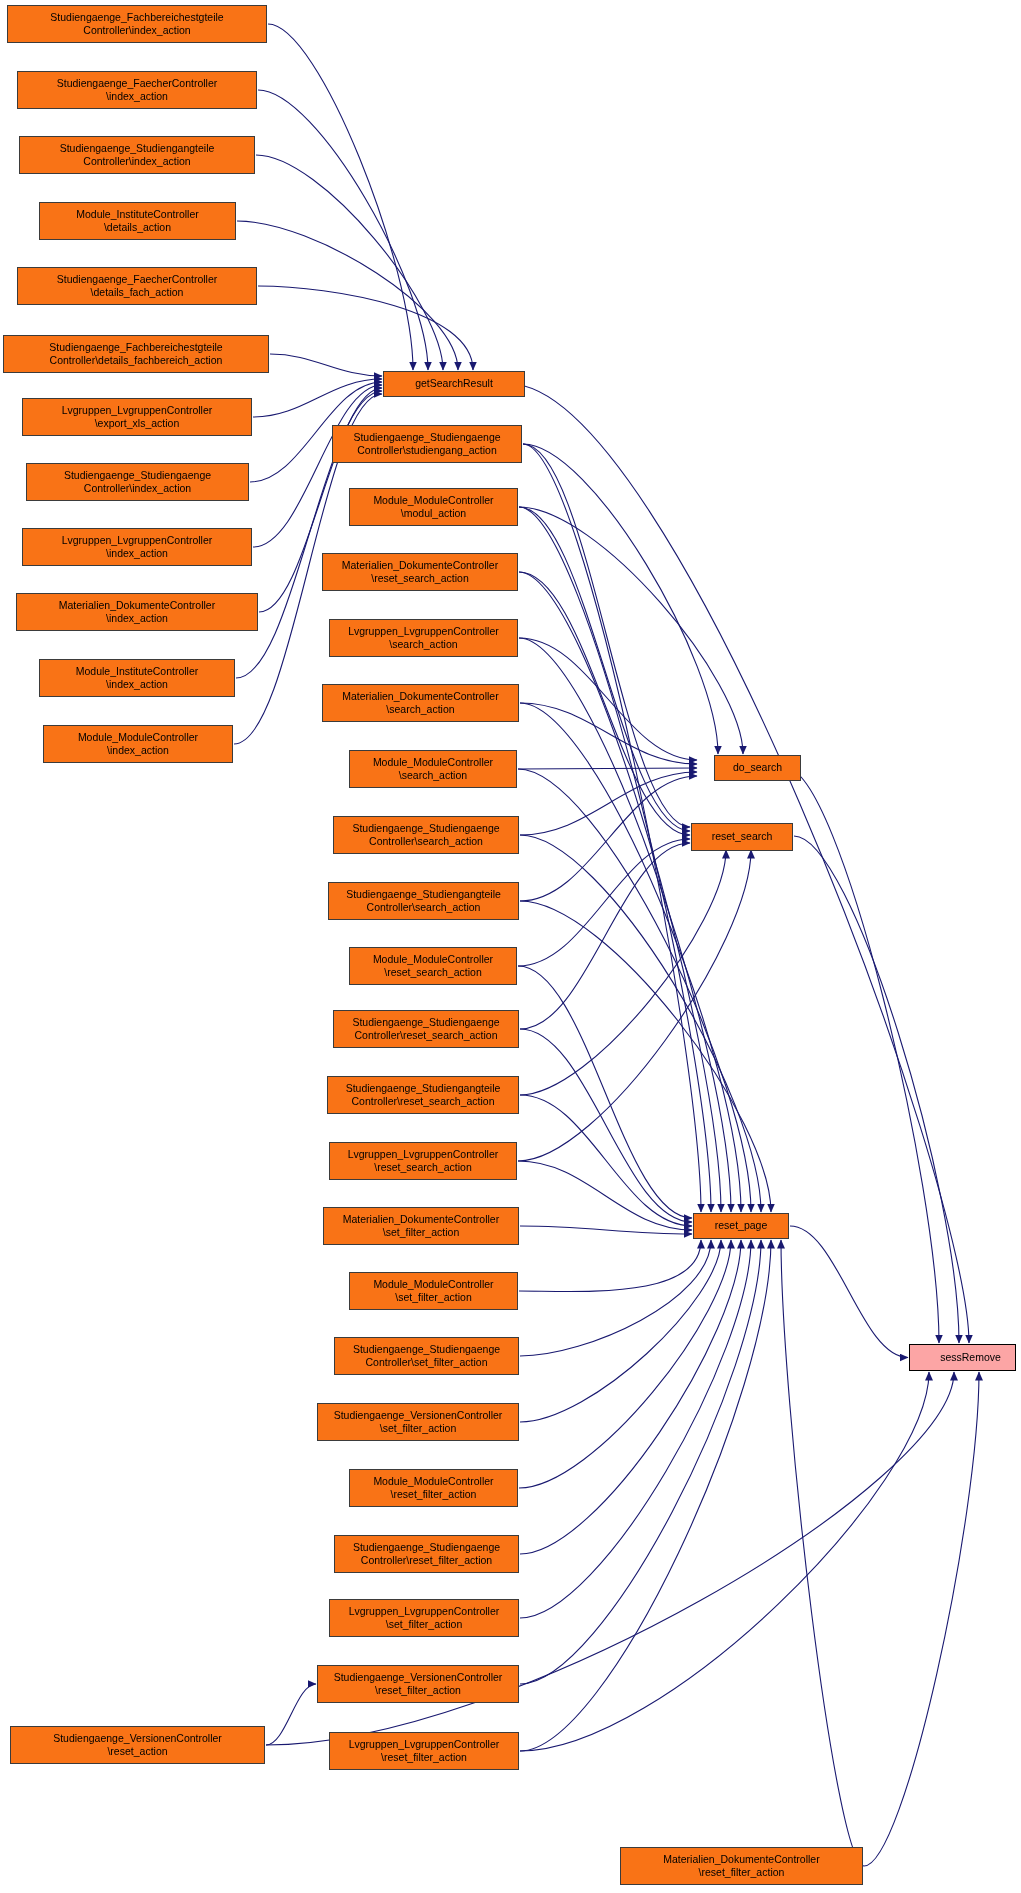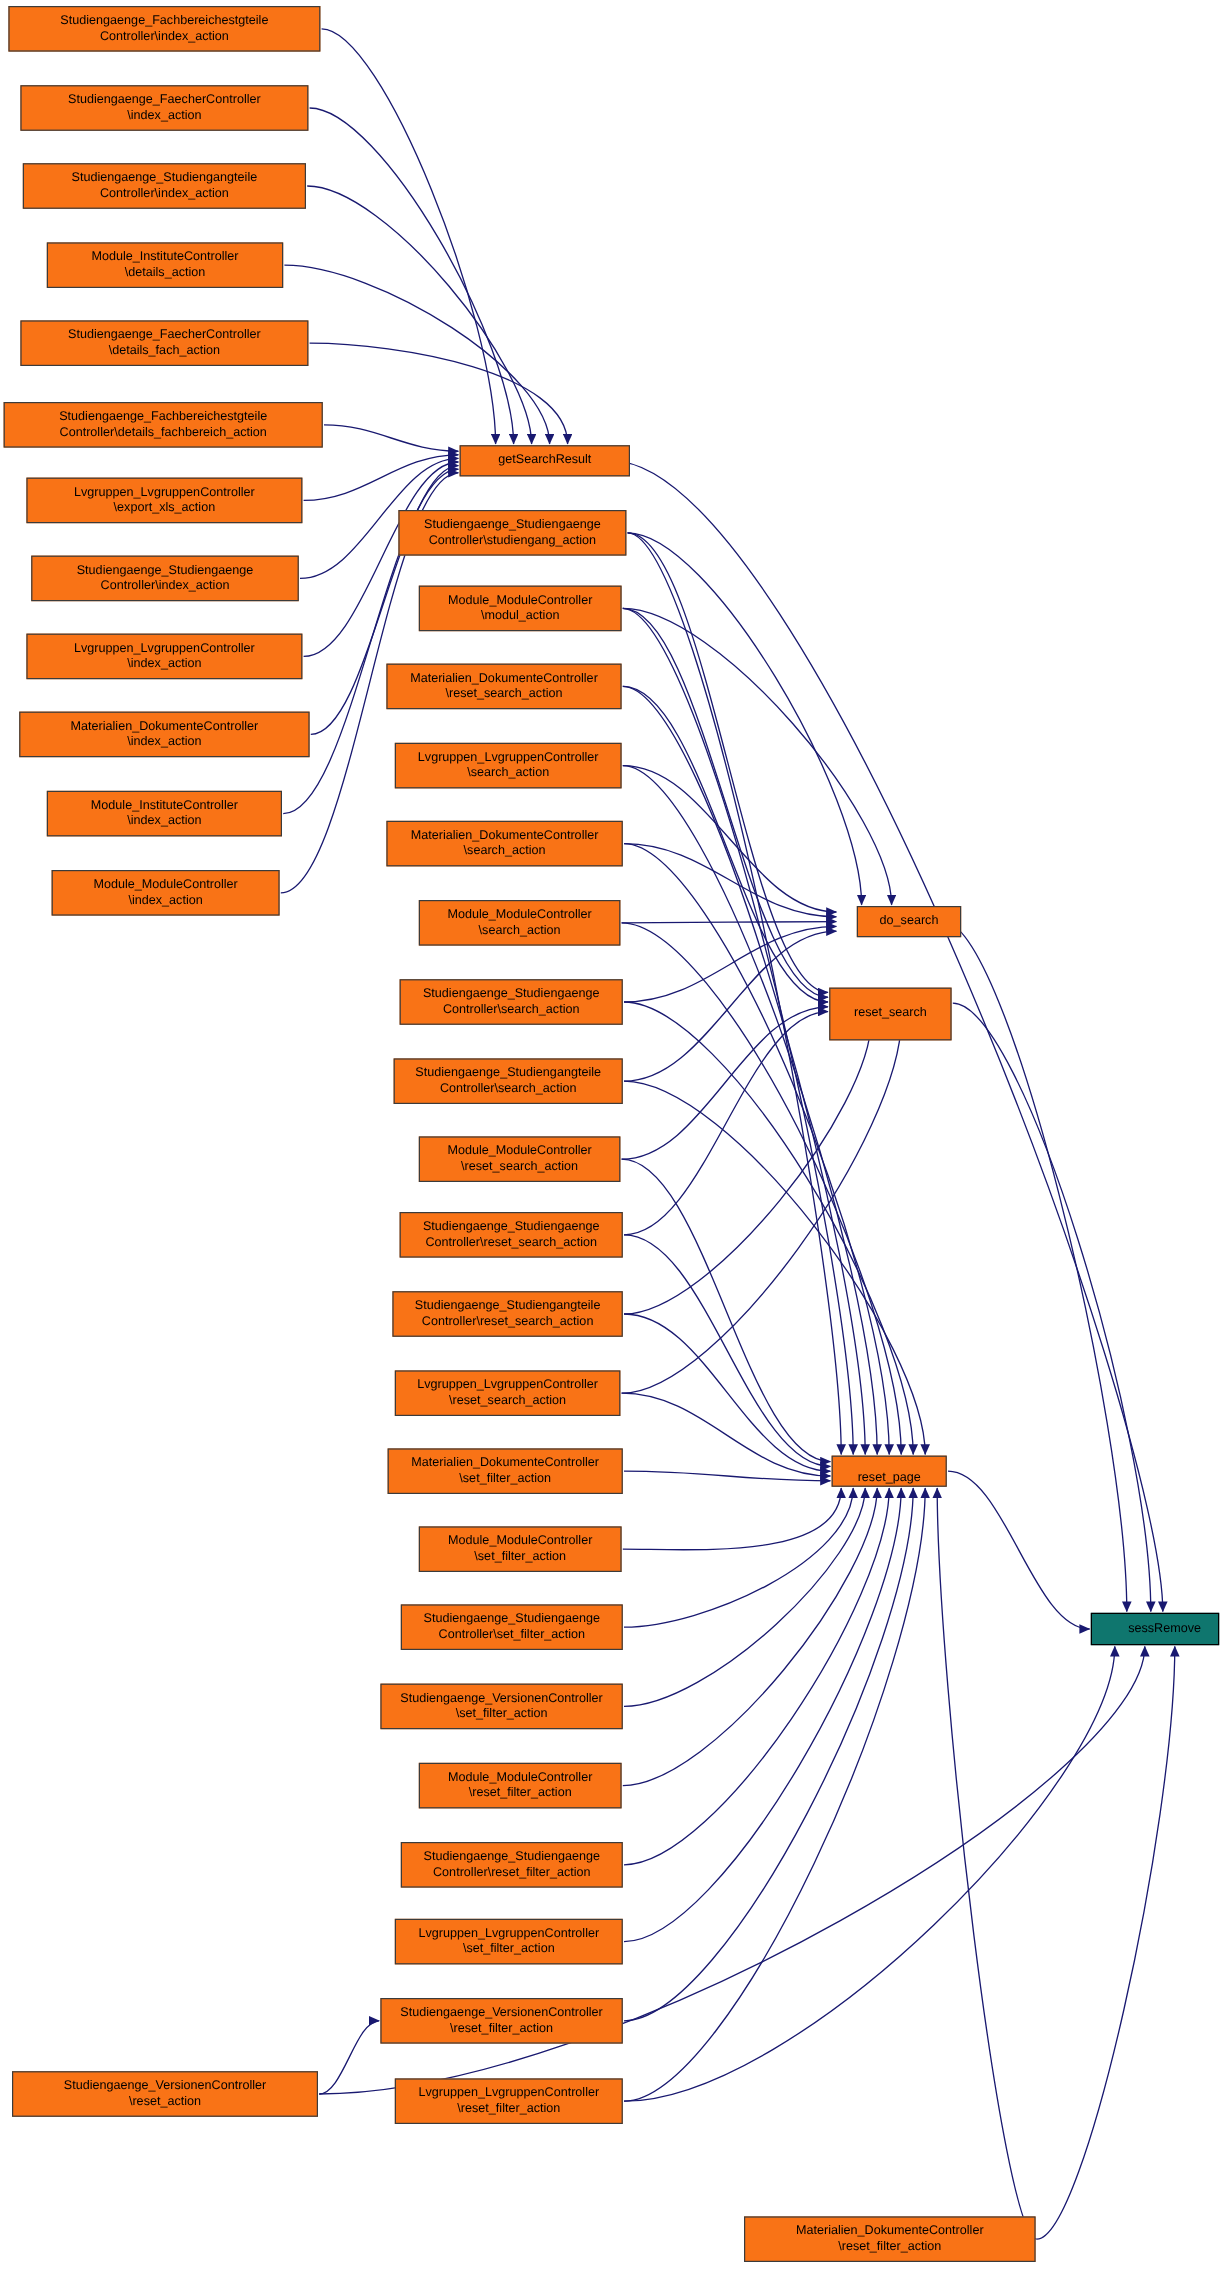--- a/index.html
+++ b/index.html
@@ -20,21 +20,21 @@
     font-size:10.5px;
     line-height:13.5px;
     display:flex;
     flex-direction:column;
     align-items:center;
     justify-content:center;
     text-align:center;
     white-space:nowrap;
     cursor:pointer;
   }
-  .node.highlight{background:#0f766e;border-color:#000000;padding-left:16px;}
+  .node.highlight{background:#fca5a5;border-color:#000000;padding-left:16px;}
   .node .lbl{display:block;}
   path.edge{fill:none;stroke:#191970;stroke-width:1.1px;}
 </style>
 </head>
 <body>
 
 <div id="canvas">
   <svg id="edge-layer" width="1021" height="1893" viewBox="0 0 1021 1893" xmlns="http://www.w3.org/2000/svg">
     <defs>
       <marker id="arrow" markerWidth="10" markerHeight="8" refX="8.5" refY="4" orient="auto" markerUnits="userSpaceOnUse">
@@ -240,23 +240,23 @@
         <span class="lbl">Lvgruppen_LvgruppenController</span>
         <span class="lbl">\reset_filter_action</span>
       </div>
       <div class="node" style="left: 620px; top: 1847px; width: 243px; height: 38px;">
         <span class="lbl">Materialien_DokumenteController</span>
         <span class="lbl">\reset_filter_action</span>
       </div>
       <div class="node" style="left: 698px; top: 755px; width: 87px; height: 26px; margin-left: 16px;">
         <span class="lbl">do_search</span>
       </div>
-      <div class="node" style="left: 691px; top: 823px; width: 102px; height: 44px;">
+      <div class="node" style="left: 691px; top: 823px; width: 102px; height: 28px;">
         <span class="lbl">reset_search</span>
       </div>
-      <div class="node" style="left: 693px; top: 1213px; width: 96px; height: 26px; justify-content: flex-end;">
+      <div class="node" style="left: 693px; top: 1213px; width: 96px; height: 26px;">
         <span class="lbl">reset_page</span>
       </div>
       <div class="node highlight" style="left: 909px; top: 1344px; width: 107px; height: 27px;">
         <span class="lbl">sessRemove</span>
       </div>
     </div>
 </div>
 
 </body></html>

